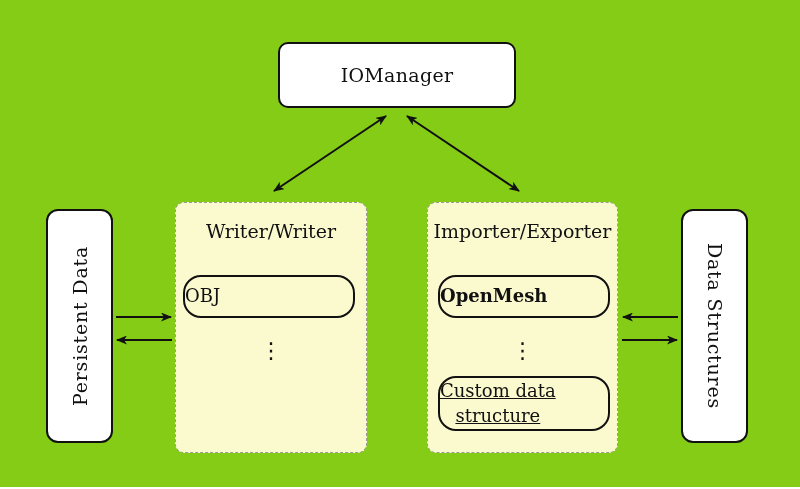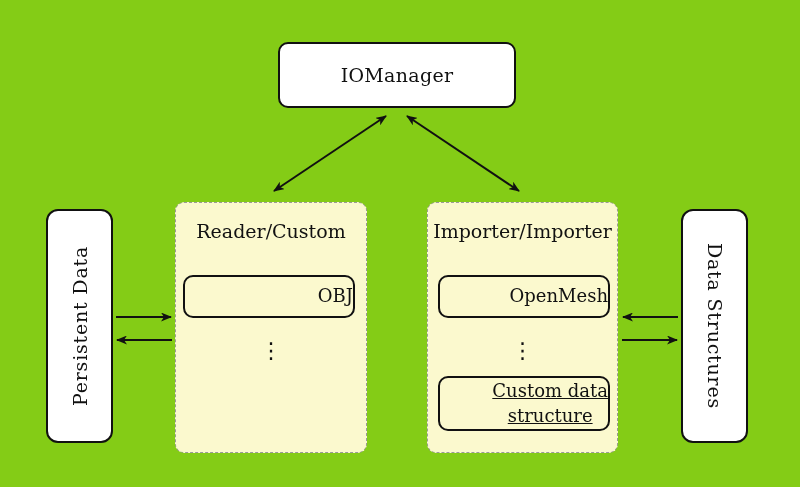--- a/index.html
+++ b/index.html
@@ -48,35 +48,35 @@
     left: 0; right: 0;
     top: 17px;
     text-align: center;
     font-size: 19px;
     white-space: nowrap;
   }
   .sub-node {
     position: absolute;
     box-sizing: border-box;
     border: 2.5px solid #111111;
-    border-radius: 10px;
+    border-radius: 18px;
     background: #FBF9CE;
     display: flex;
     align-items: center;
-    justify-content: flex-end;
+    justify-content: flex-start;
     text-align: center;
   }
   .sub-label {
     font-size: 18px;
     line-height: 1.35;
     white-space: pre-line;
   }
   #obj-box        { left: 183px; top: 275px; width: 172px; height: 43px; }
   #custom-file-box{ left: 183px; top: 376px; width: 172px; height: 55px; }
-  #openmesh-box   { left: 438px; top: 275px; width: 172px; height: 43px; }
+  #openmesh-box   { left: 438px; top: 275px; width: 172px; height: 43px; font-weight: bold; }
   #custom-data-box{ left: 438px; top: 376px; width: 172px; height: 55px; text-decoration: underline; }
 
   .dots {
     position: absolute;
     display: flex;
     align-items: center;
     justify-content: center;
     font-size: 22px;
     line-height: 1;
   }
@@ -114,25 +114,25 @@
 </head>
 <body>
 
 <div class="stage">
 
   <div class="node" id="iomanager">
     <span class="node-label">IOManager</span>
   </div>
 
   <div class="group" id="group-reader-writer">
-    <div class="group-title">Reader/Custom</div>
+    <div class="group-title">Writer/Writer</div>
   </div>
 
   <div class="group" id="group-importer-exporter">
-    <div class="group-title">Importer/Importer</div>
+    <div class="group-title">Importer/Exporter</div>
   </div>
 
   <div class="sub-node" id="obj-box">
     <span class="sub-label">OBJ</span>
   </div>
 
   <div class="dots" id="dots-left">⋮</div>
 
 
   <div class="sub-node" id="openmesh-box">

